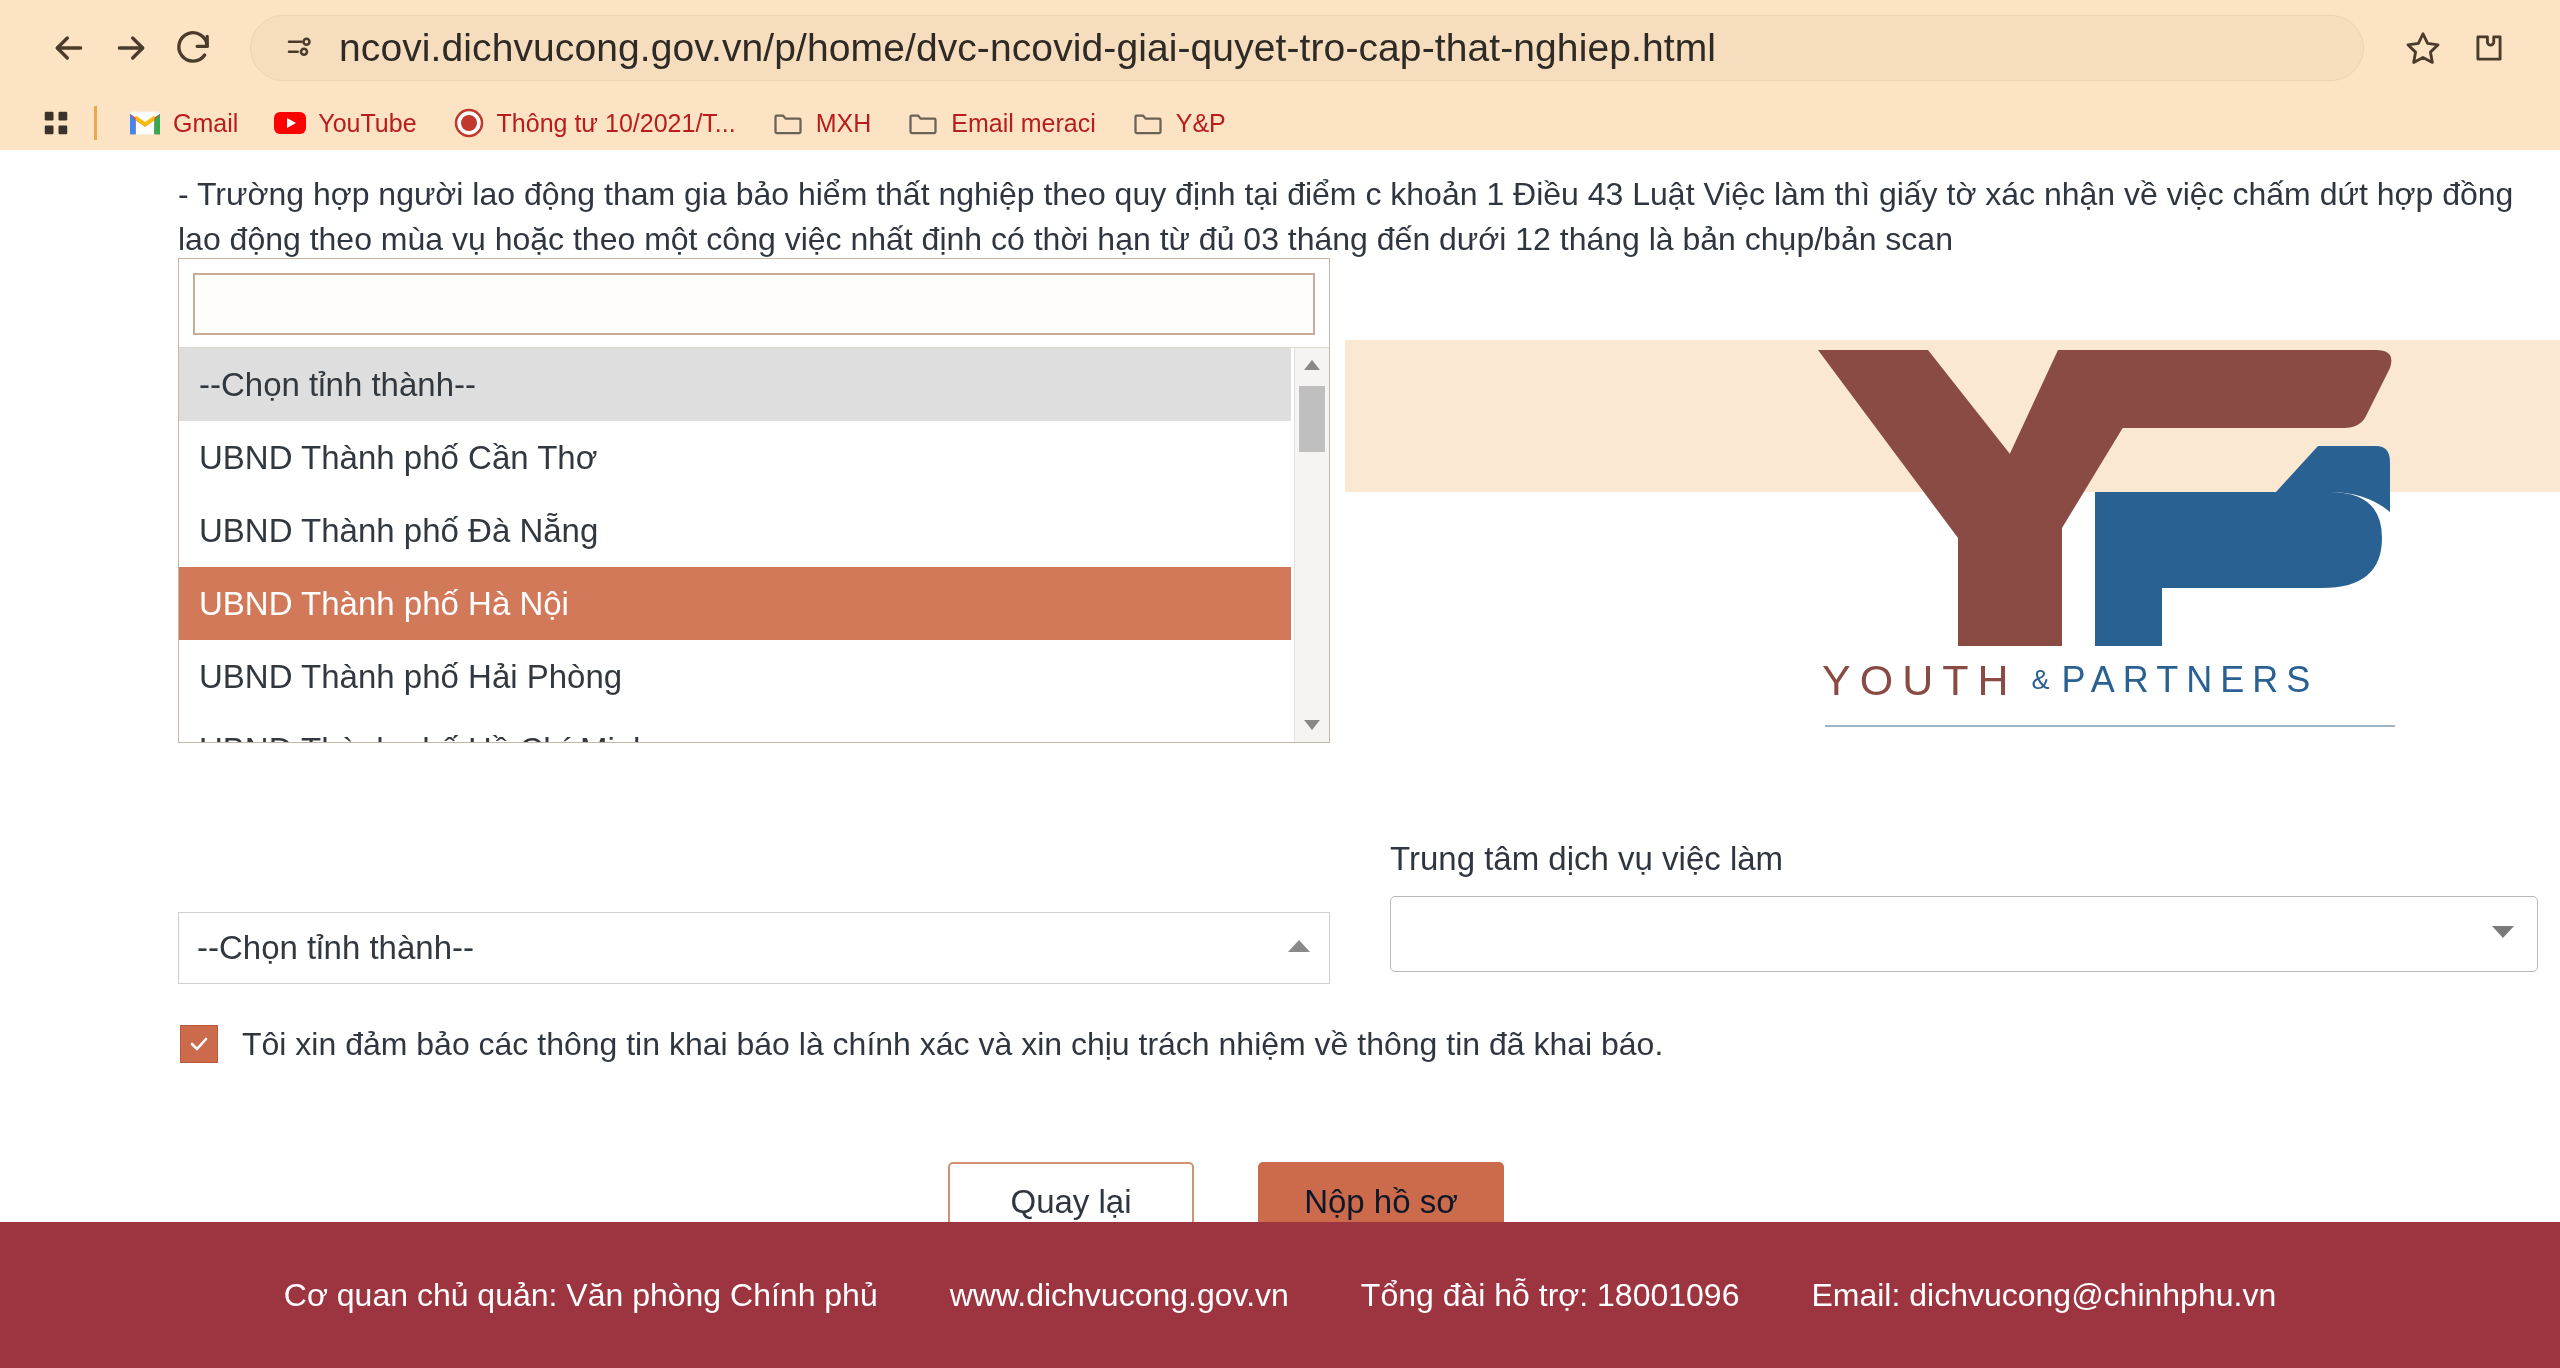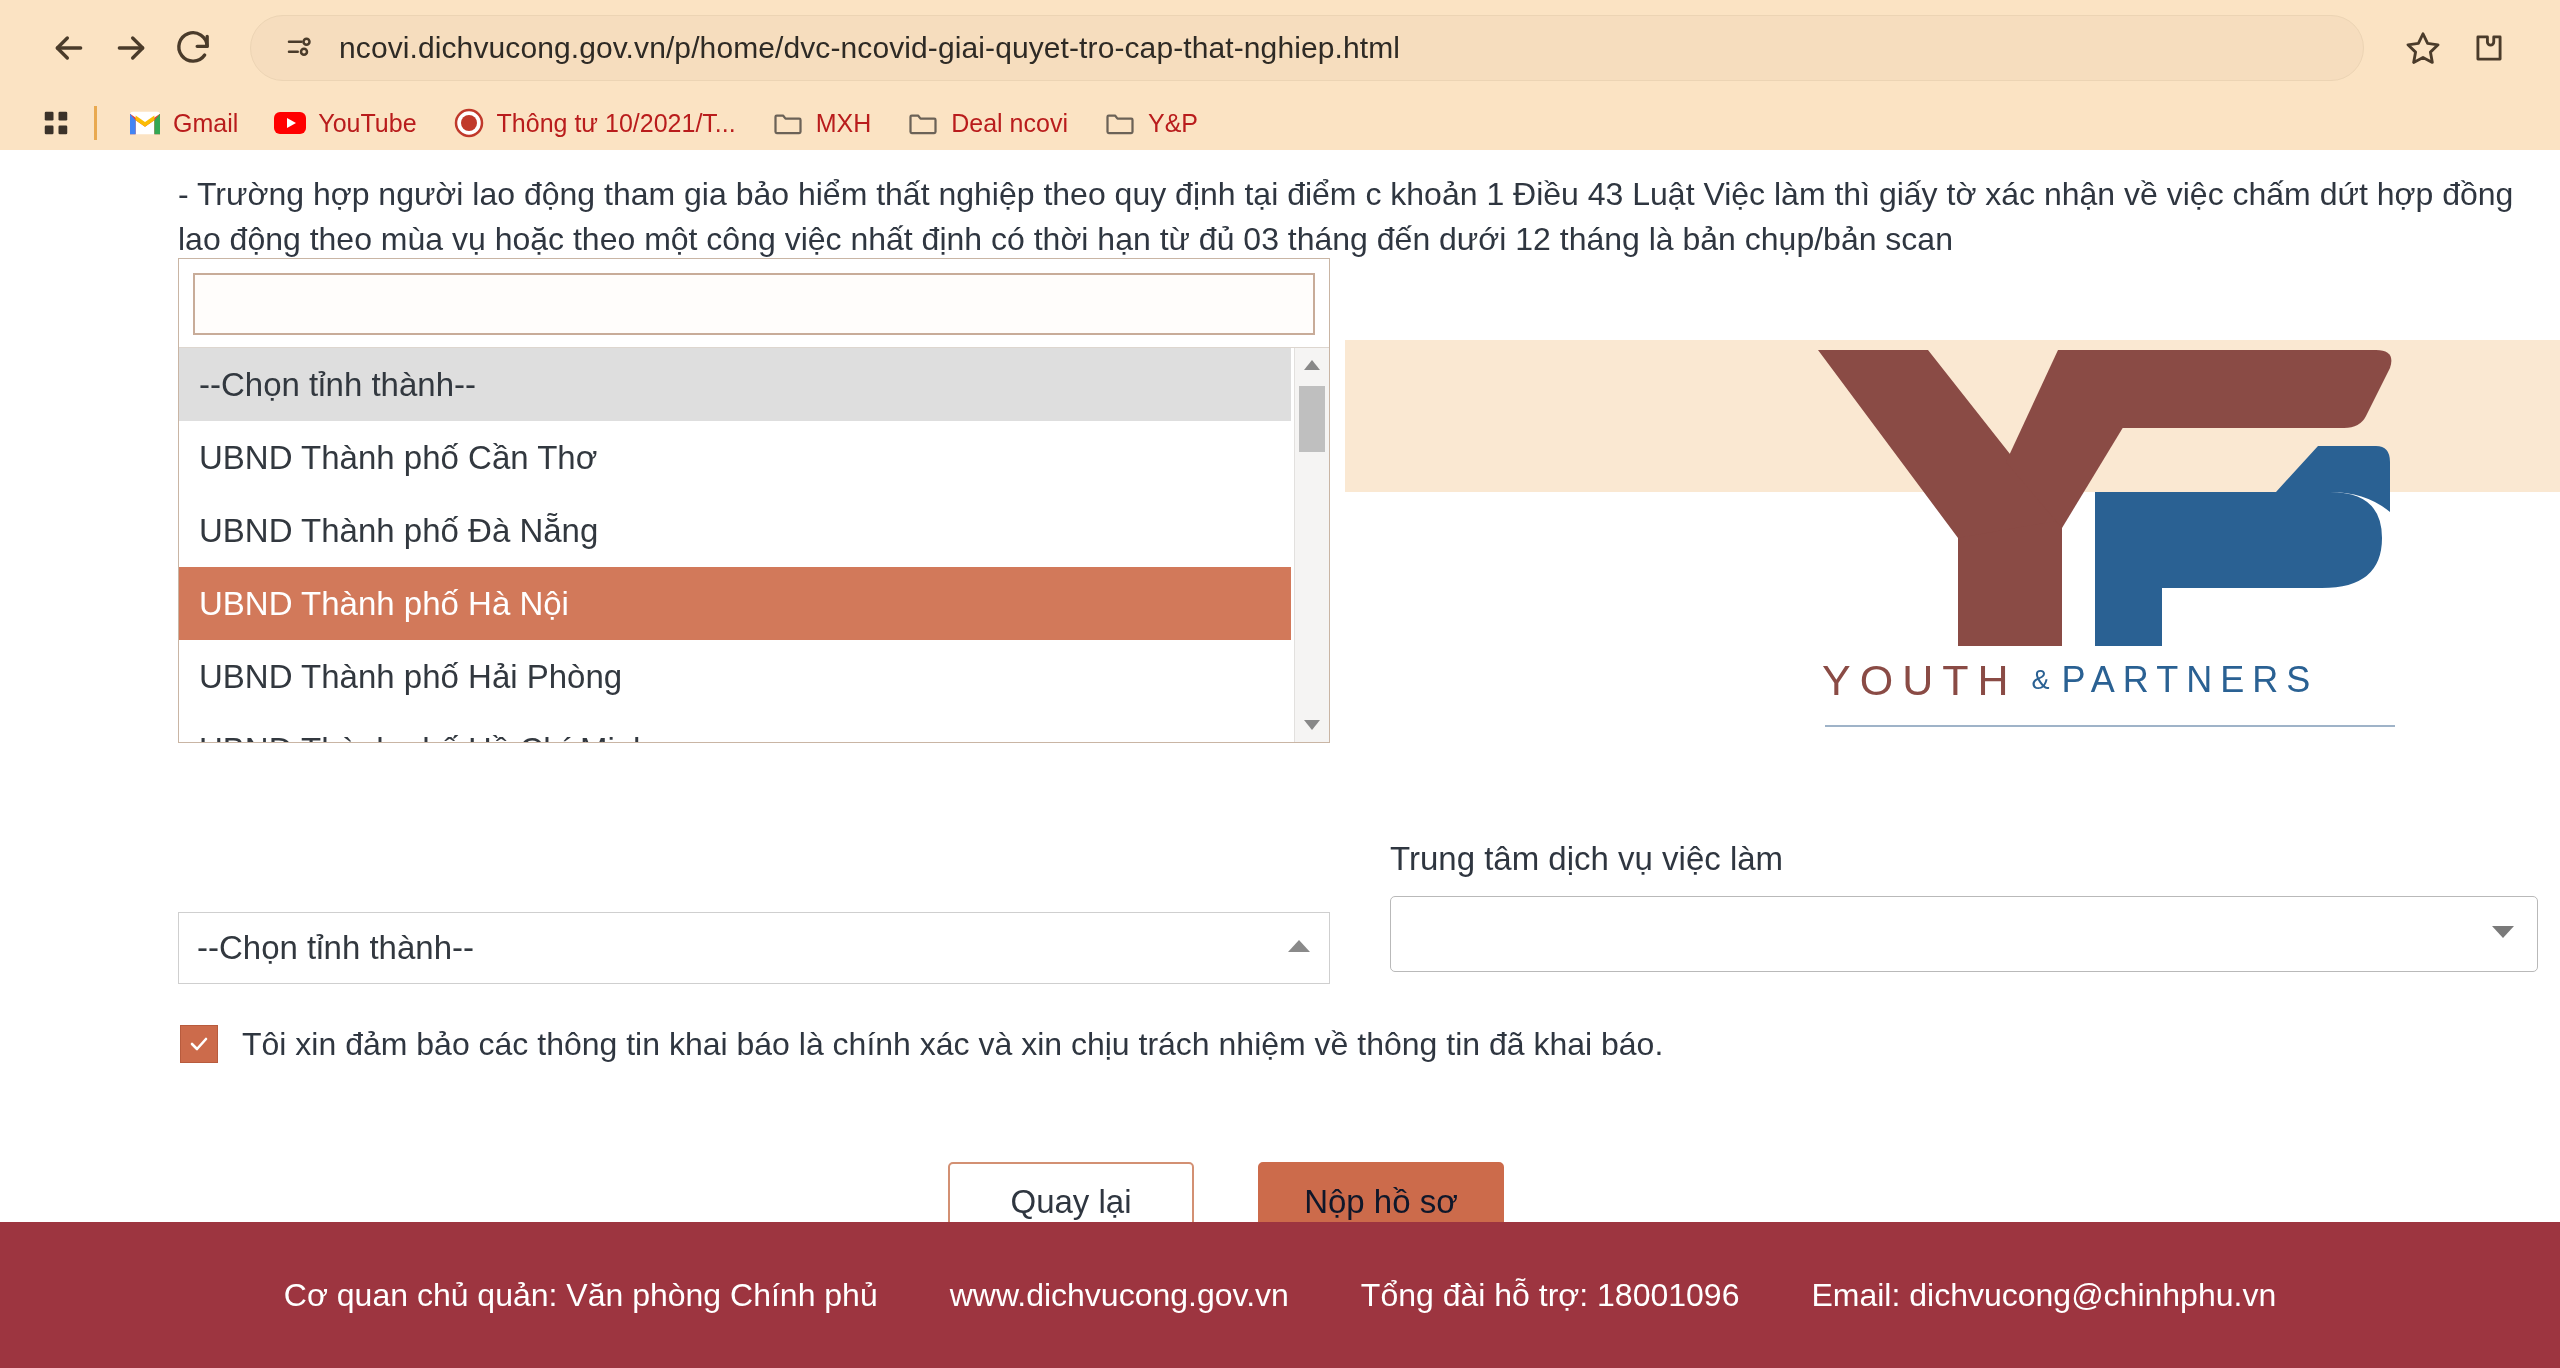--- a/index.html
+++ b/index.html
@@ -62,21 +62,21 @@
     flex: none;
     width: 40px;
     height: 40px;
     display: flex;
     align-items: center;
     justify-content: center;
     color: #4a3b2a;
     margin-right: 20px;
   }
   .omnibox-url {
-    font-size: 30px;
+    font-size: 39px;
     color: #2e2a25;
     letter-spacing: 0.1px;
     white-space: nowrap;
     overflow: hidden;
   }
   .tb-right {
     display: flex;
     align-items: center;
     flex: none;
   }
@@ -507,21 +507,21 @@
         </span>
         <span class="bm-label">MXH</span>
       </div>
 
       <div class="bookmark">
         <span class="bm-ico">
           <svg width="30" height="26" viewBox="0 0 24 20" fill="none" stroke="#6b6257" stroke-width="1.8" stroke-linejoin="round">
               <path d="M2 5a1 1 0 0 1 1-1h5l2 2.5h11a1 1 0 0 1 1 1V17a1 1 0 0 1-1 1H3a1 1 0 0 1-1-1z"></path>
             </svg>
         </span>
-        <span class="bm-label">Deal ncovi</span>
+        <span class="bm-label">Email meraci</span>
       </div>
 
       <div class="bookmark">
         <span class="bm-ico">
           <svg width="30" height="26" viewBox="0 0 24 20" fill="none" stroke="#6b6257" stroke-width="1.8" stroke-linejoin="round">
               <path d="M2 5a1 1 0 0 1 1-1h5l2 2.5h11a1 1 0 0 1 1 1V17a1 1 0 0 1-1 1H3a1 1 0 0 1-1-1z"></path>
             </svg>
         </span>
         <span class="bm-label">Y&amp;P</span>
       </div>

